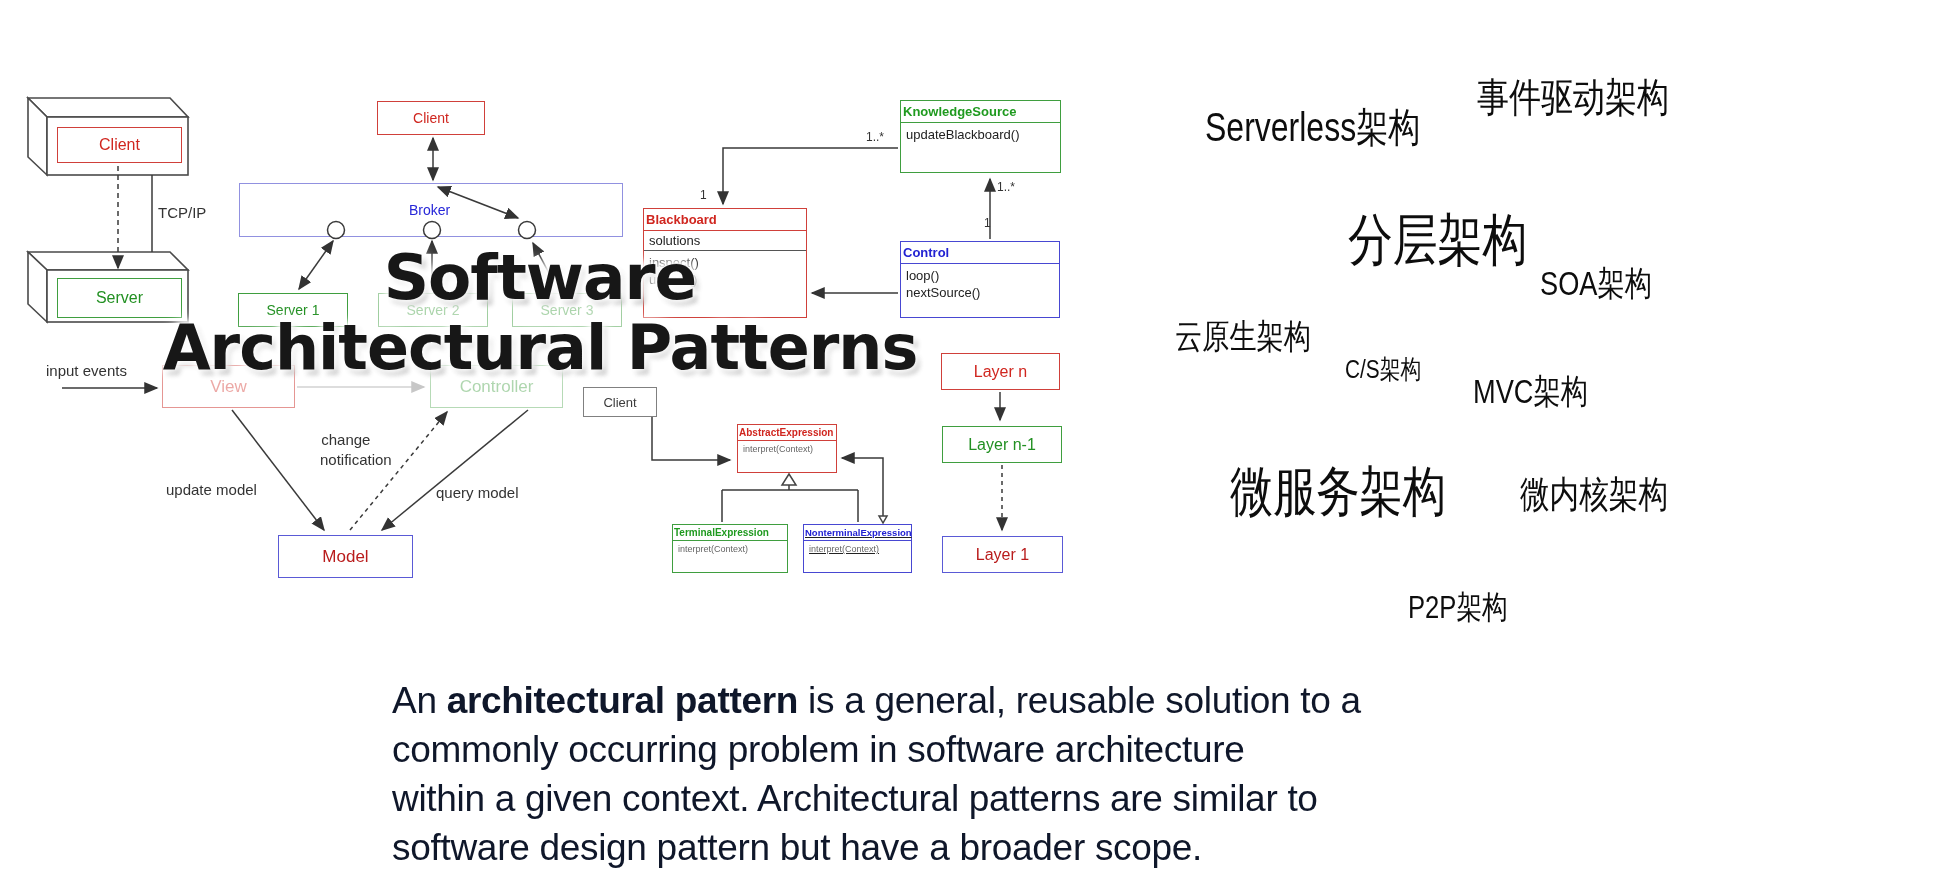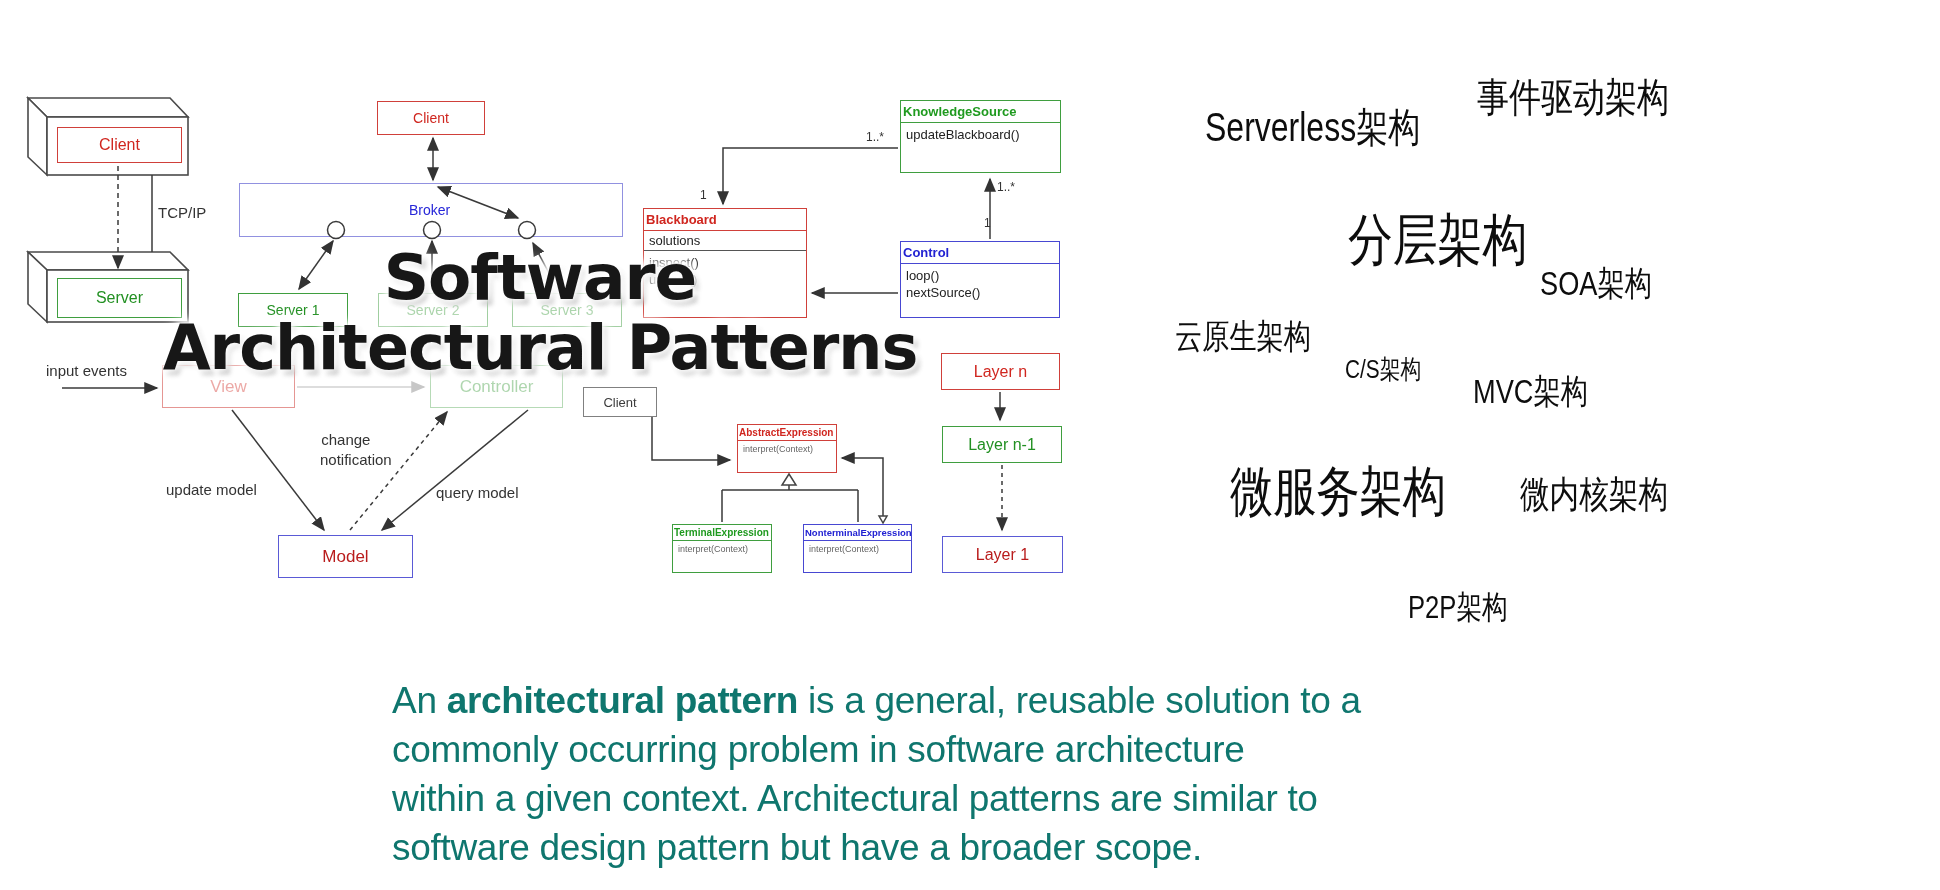--- a/index.html
+++ b/index.html
@@ -36,21 +36,21 @@
   .title{position:absolute;left:120px;top:243px;width:840px;text-align:center;z-index:5;
          font-weight:800;color:#171717;line-height:70px;letter-spacing:-1px;
          font-family:"DejaVu Sans","Liberation Sans",sans-serif;
          text-shadow:0 0 6px #fff,0 0 10px #fff,0 0 14px #fff,0 0 18px #fff,4px 5px 4px rgba(90,90,90,.45);}
   .title .t1{font-size:63px;display:block;}
   .title .t2{font-size:62px;display:block;}
   
   .cloud-item{position:absolute;color:#0d0d0d;white-space:nowrap;z-index:2;
               transform:scaleX(.8);transform-origin:left top;font-weight:500;}
   
-  .para{position:absolute;left:392px;top:676px;width:1140px;z-index:2;color:#0f766e;
+  .para{position:absolute;left:392px;top:676px;width:1140px;z-index:2;color:#0f172a;
         font-size:37px;line-height:49px;letter-spacing:-.3px;}
   .para b{font-weight:bold;}
   .broker-label{position:absolute;z-index:2;color:#2626d8;font-size:14px;}
 </style>
 </head>
 <body>
 
 <div class="canvas">
 
   <svg id="svg-under" class="layer" width="1940" height="890">
@@ -169,25 +169,25 @@
     <span>Model</span>
   </div>
 
   <div class="box gray" style="left:583px;top:387px;width:74px;height:30px;font-size:13px;">
     <span>Client</span>
   </div>
   <div class="uml red sm" style="left:737px;top:424px;width:100px;height:49px;">
     <div class="hd">AbstractExpression</div>
     <div class="mth" style="padding-top:3px;">interpret(Context)</div>
   </div>
-  <div class="uml green sm" style="left:672px;top:524px;width:100px;height:49px;">
+  <div class="uml green sm" style="left:672px;top:524px;width:116px;height:49px;">
     <div class="hd">TerminalExpression</div>
     <div class="mth" style="padding-top:3px;">interpret(Context)</div>
   </div>
-  <div class="uml blue sm" style="left:803px;top:524px;width:109px;height:49px;">
+  <div class="uml blue sm" style="left:803px;top:524px;width:109px;height:49px;text-decoration:underline;">
     <div class="hd" style="font-size:9.5px;">NonterminalExpression</div>
     <div class="mth" style="padding-top:3px;">interpret(Context)</div>
   </div>
 
   <div class="box red" style="left:941px;top:353px;width:119px;height:37px;font-size:16px;">
     <span>Layer n</span>
   </div>
   <div class="box green" style="left:942px;top:426px;width:120px;height:37px;font-size:16px;">
     <span>Layer n-1</span>
   </div>

